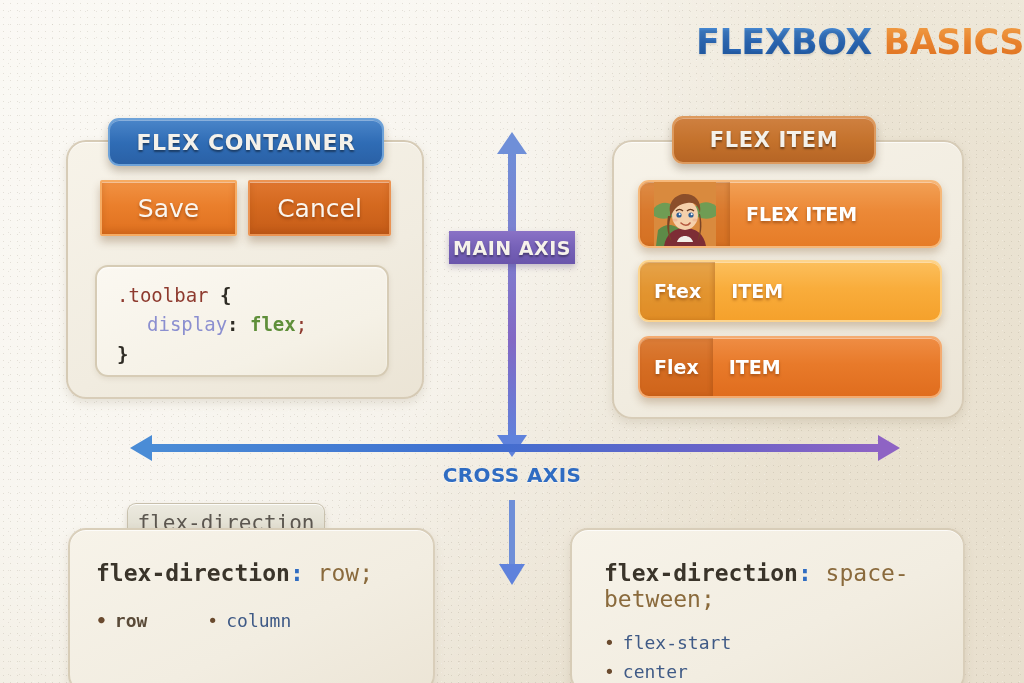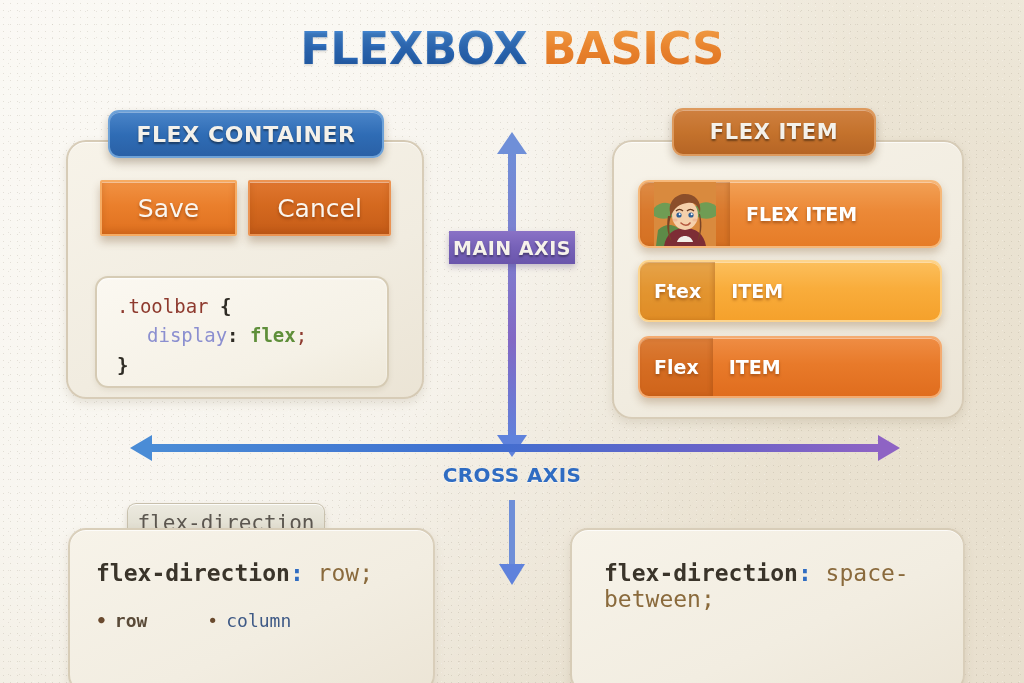--- a/index.html
+++ b/index.html
@@ -22,22 +22,22 @@
       radial-gradient(rgba(150,140,120,.45) .6px, transparent .7px),
       radial-gradient(rgba(120,110,95,.30) .5px, transparent .6px),
       radial-gradient(rgba(255,255,255,.55) .6px, transparent .7px);
     background-size:7px 7px, 11px 13px, 17px 9px;
     background-position:0 0, 3px 5px, 8px 2px;
   }
   .abs{position:absolute;}
 
   
   #title{
-    left:0;right:0;top:22px;text-align:center;
-    font-size:45px;font-weight:bold;letter-spacing:-.5px;
+    left:0;right:0;top:22px;text-align:right;
+    font-size:35px;font-weight:bold;letter-spacing:-.5px;
     font-family:"DejaVu Sans",sans-serif;
   }
   #title .w1{
     background:linear-gradient(180deg,#4f92d8 0%,#2f6fc0 48%,#1f5aa8 100%);
     -webkit-background-clip:text;background-clip:text;color:transparent;
     text-shadow:0 2px 2px rgba(0,0,0,.10);
   }
   #title .w2{
     background:linear-gradient(180deg,#f2a24a 0%,#e8822c 50%,#dd7020 100%);
     -webkit-background-clip:text;background-clip:text;color:transparent;
@@ -50,20 +50,21 @@
     border:2px solid rgba(205,192,168,.75);
     box-shadow:0 4px 10px rgba(140,120,90,.18), inset 0 1px 0 rgba(255,255,255,.75);
   }
 
   
   .badge{
     border-radius:11px;display:flex;align-items:center;justify-content:center;
     color:#f4f1ea;font-weight:bold;letter-spacing:.6px;
     text-shadow:0 2px 2px rgba(0,0,0,.42);
     box-shadow:0 5px 9px rgba(90,70,45,.33), inset 0 1px 0 rgba(255,255,255,.35);
+    margin-top:8px;
   }
   #badge-container{
     background:linear-gradient(180deg,#4a85c9 0%,#2f6cb5 52%,#2a61a6 100%);
     border:2px solid #6ea2d8;font-size:22px;
   }
   #badge-item{
     background:linear-gradient(180deg,#cf8040 0%,#c4722c 52%,#b66525 100%);
     border:2px solid #dd9a5e;font-size:21px;
   }
 
@@ -179,21 +180,21 @@
     <span>FLEX CONTAINER</span>
   </div>
 
   <div class="btn abs" id="btn-save" style="left:100px;top:180px;width:133px;height:52px;">
     <span>Save</span>
   </div>
   <div class="btn abs" id="btn-cancel" style="left:248px;top:180px;width:139px;height:52px;">
     <span>Cancel</span>
   </div>
 
-  <div class="codebox abs" style="left:95px;top:276px;width:294px;height:112px;">
+  <div class="codebox abs" style="left:95px;top:265px;width:294px;height:112px;">
     <div>
       <span class="c-sel">.toolbar</span>
       <span class="c-brace">{</span>
     </div>
     <div>
       <span class="ind"></span><span class="c-prop">display</span><span class="c-brace">:</span>
       <span class="c-val">flex</span><span class="c-semi">;</span>
     </div>
     <div>
       <span class="c-brace">}</span>
@@ -302,16 +303,20 @@
       </div>
     </div>
   </div>
 
   <div class="card abs" style="left:570px;top:528px;width:395px;height:165px;padding:30px 26px 0 32px;">
     <div class="cardcode">
       <span class="k">flex-direction</span><span class="d">:</span>
       <span class="v">space-between;</span>
     </div>
     <div class="bullets" style="margin-top:20px;gap:46px;">
+      <div class="col">
+        <div class="bul"><span class="dot">•</span><span>flex-start</span></div>
+        <div class="bul"><span class="dot">•</span><span>center</span></div>
+      </div>
     </div>
   </div>
 
 </div>
 
 </body></html>

